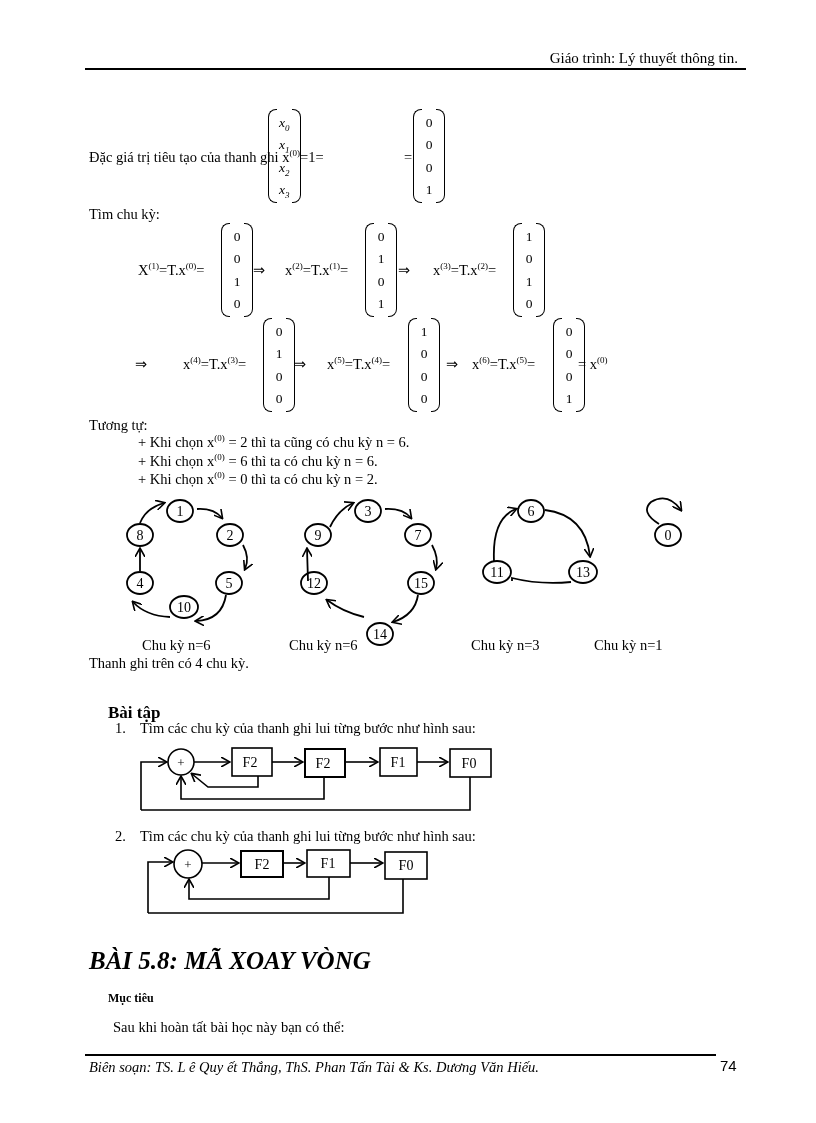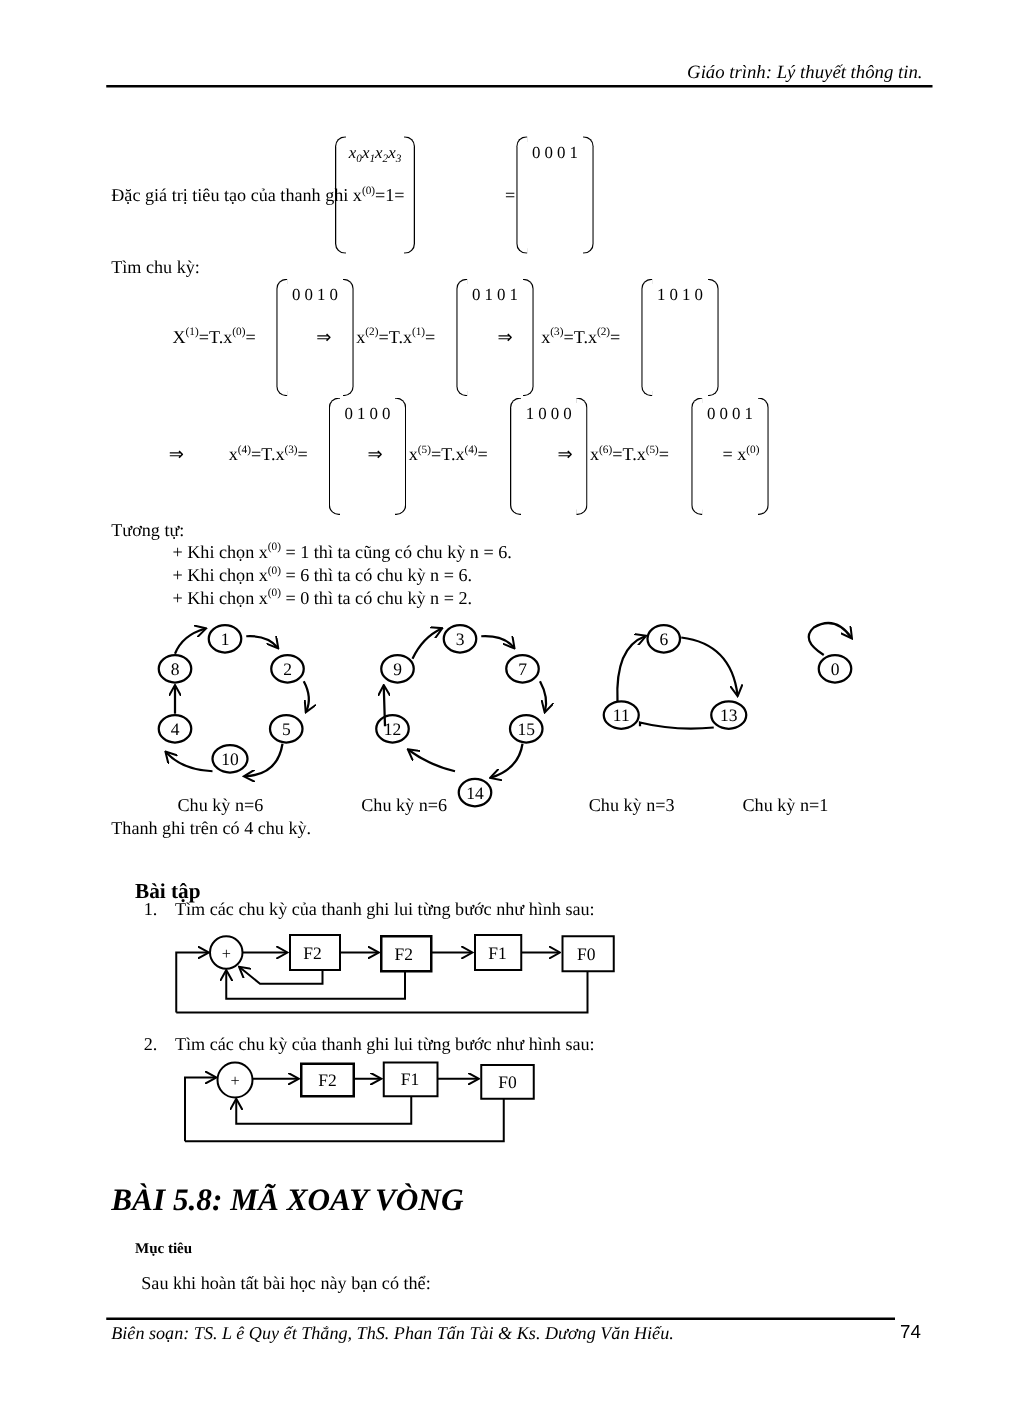--- a/index.html
+++ b/index.html
@@ -1,28 +1,28 @@
 <!DOCTYPE html>
 <html><head>
 <meta charset="utf-8">
 <style>
   html, body { margin:0; padding:0; background:#ffffff; }
   body { width:816px; height:1123px; position:relative; overflow:hidden;
          font-family:"Liberation Serif", serif; color:#000; }
   .abs { position:absolute; }
   .t { position:absolute; font-size:14.5px; white-space:nowrap; line-height:1; }
-  .header-title { right:78px; top:51px; font-style:italic; font-size:15px; }
+  .header-title { right:78px; top:51px; font-size:15px; }
   .rule { position:absolute; background:#000; }
   sup { font-size:9px; vertical-align:0; position:relative; top:-6px; }
   sub { font-size:9px; }
   .matrix { position:absolute; display:flex; align-items:stretch; }
   .matrix .br { width:8px; border:1px solid #000; }
   .matrix .br.l { border-right:none; border-radius:8px 0 0 8px; }
   .matrix .br.r { border-left:none; border-radius:0 8px 8px 0; }
-  .matrix .cells { display:flex; justify-content:space-around; padding:2px 2px; }
+  .matrix .cells { display:flex; flex-direction:column; justify-content:space-around; padding:2px 2px;align-items:center; }
   .matrix .cell { font-size:13.5px; text-align:center; height:21.5px; line-height:21.5px; min-width:10px; }
   .matrix .cell.var { font-style:italic; }
   .h-bai { font-weight:bold; font-size:17px;margin-top:12px; }
   .h-lesson { font-weight:bold; font-size:25px;font-style:italic; }
   .h-muc { font-weight:bold; font-size:12px; }
   .footer-text { font-style:italic; font-size:14.5px; }
   .page-num { font-family:"Liberation Sans", sans-serif; font-size:15px; }
   svg text { font-family:"Liberation Serif", serif; }
 </style>
 </head>
@@ -145,21 +145,21 @@
       <div class="cell">1</div>
   </div>
   <div class="br r"></div>
 </div>
 <div class="t" style="left:578px; top:357px;">
   <span>= x</span><sup>(0)</sup>
 </div>
 
 <div class="t" style="left:89px; top:418px;">Tương tự:</div>
 <div class="t" style="left:138px; top:435px;">
-  <span>+ Khi chọn x</span><sup>(0)</sup><span> = 1 thì ta cũng có chu kỳ n = 6.</span>
+  <span>+ Khi chọn x</span><sup>(0)</sup><span> = 2 thì ta cũng có chu kỳ n = 6.</span>
 </div>
 <div class="t" style="left:138px; top:454px;">
   <span>+ Khi chọn x</span><sup>(0)</sup><span> = 6 thì ta có chu kỳ n = 6.</span>
 </div>
 <div class="t" style="left:138px; top:472px;">
   <span>+ Khi chọn x</span><sup>(0)</sup><span> = 0 thì ta có chu kỳ n = 2.</span>
 </div>
 
 <svg class="abs" style="left:0; top:0;" width="816" height="700" viewBox="0 0 816 700">
   <defs>

